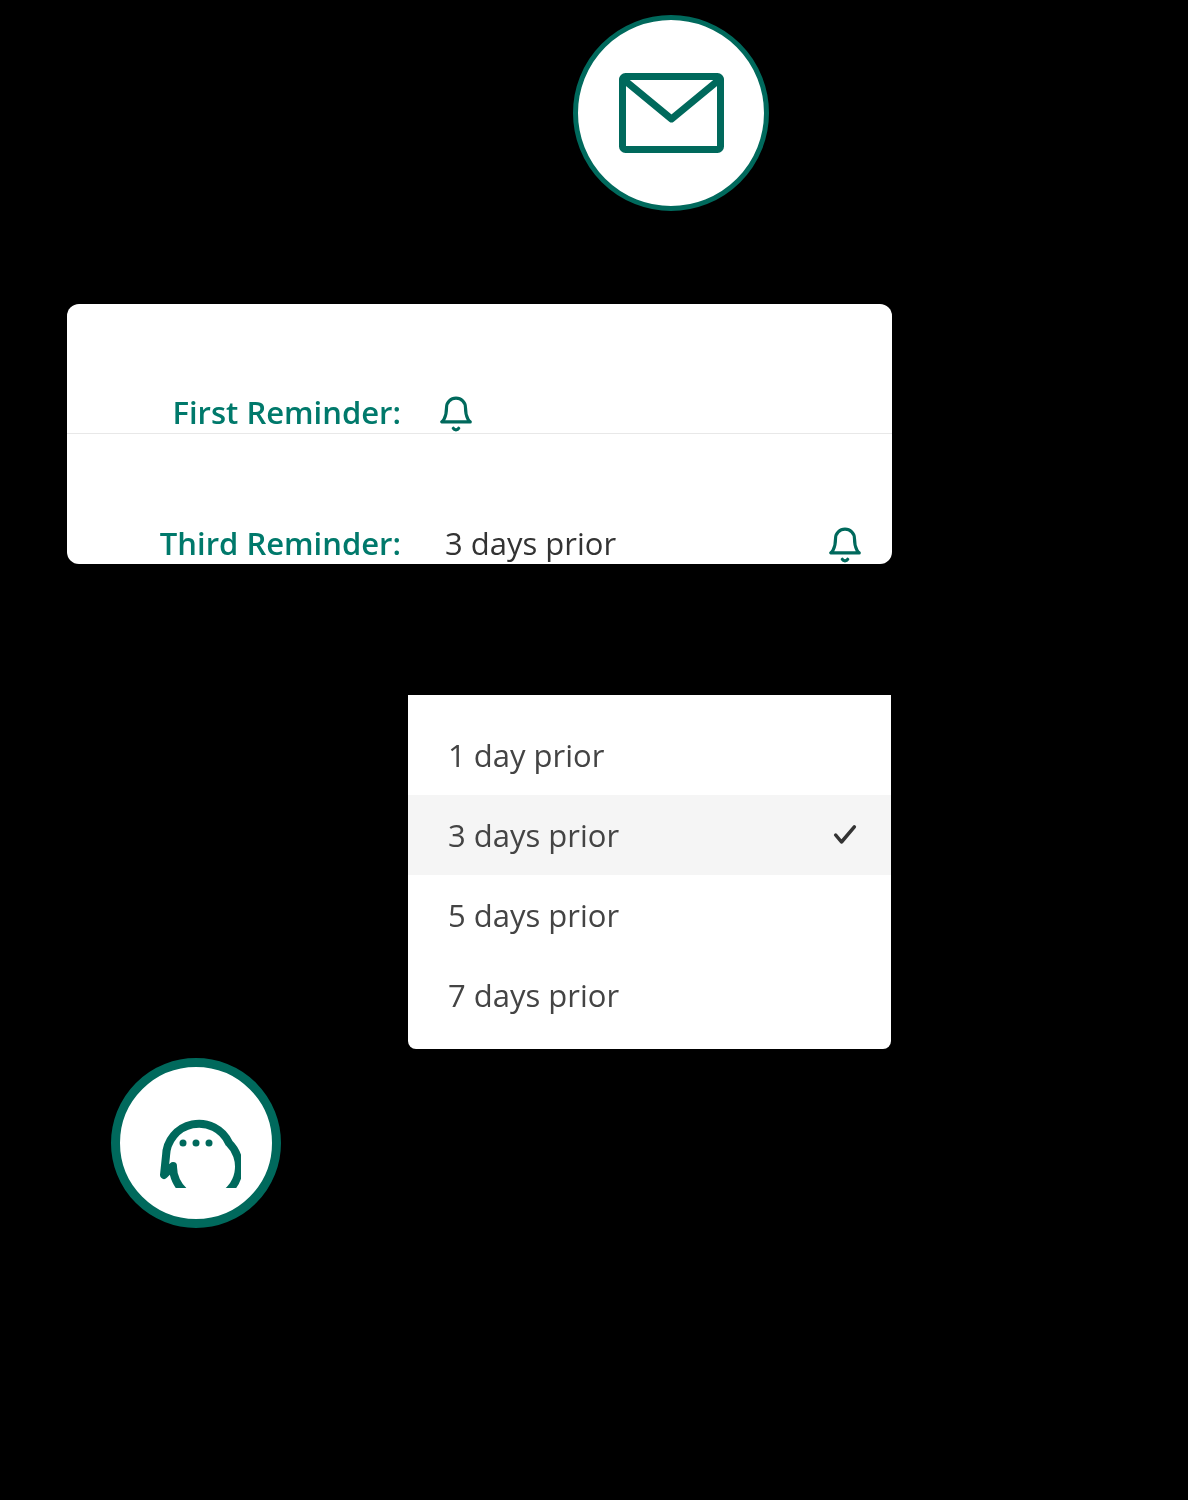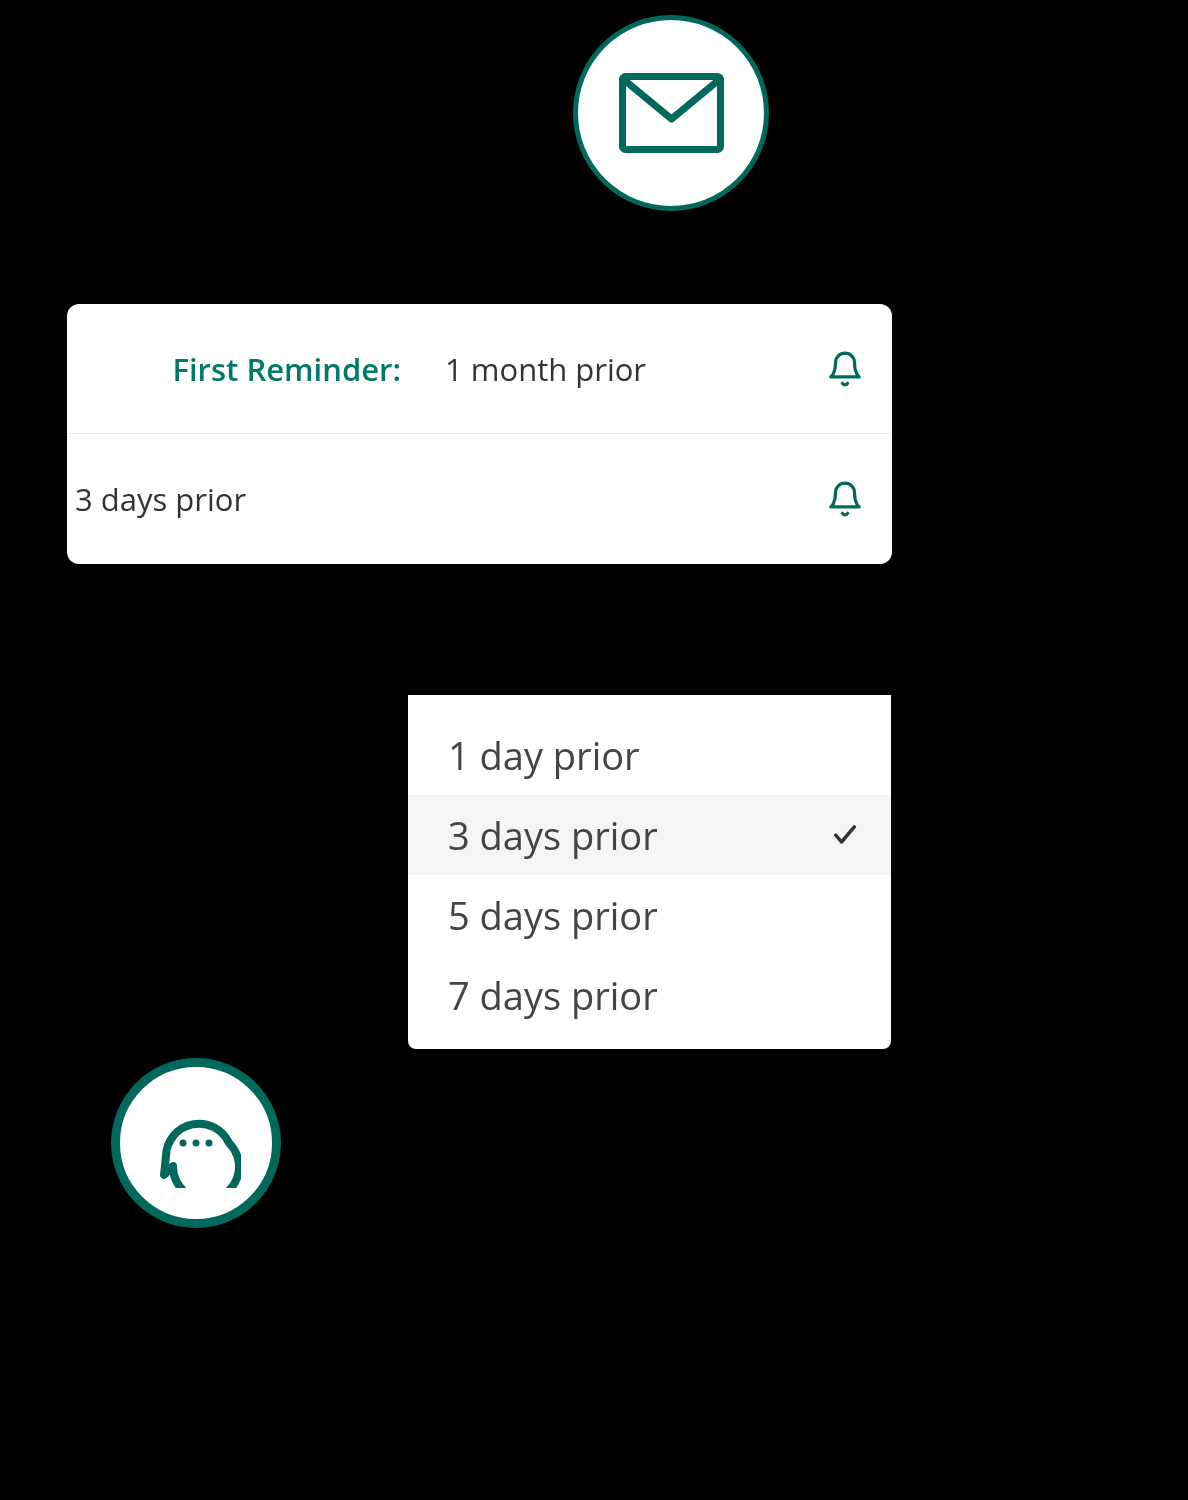--- a/index.html
+++ b/index.html
@@ -45,21 +45,21 @@
       top: 304px;
       left: 67px;
       width: 825px;
       background: #fff;
       border-radius: 12px;
       box-shadow: 0 15px 60px rgba(0,0,0,0.5), 0 5px 20px rgba(0,0,0,0.3);
       overflow: visible;
     }
     .row {
       display: flex;
-      align-items: center;
+      align-items: flex-end;
       height: 130px;
       border-bottom: 1px solid #e8e8e8;
       padding: 0 28px 0 0;
     }
     .row:last-child {
       border-bottom: none;
     }
     .row-label {
       width: 370px;
       text-align: right;
@@ -90,21 +90,21 @@
       border-radius: 0 0 8px 8px;
       box-shadow: 0 20px 60px rgba(0,0,0,0.45), 0 8px 25px rgba(0,0,0,0.35);
       padding: 20px 0 14px 0;
     }
     .dropdown-item {
       display: flex;
       align-items: center;
       justify-content: space-between;
       padding: 0 32px 0 40px;
       height: 80px;
-      font-size: 38px;
+      font-size: 31px;
       color: #444;
       cursor: pointer;
     }
     .dropdown-item.selected {
       background: #f5f5f5;
     }
     .check-icon {
       width: 28px;
       height: 28px;
     }
@@ -115,27 +115,27 @@
 <div class="email-badge">
   <svg width="105" height="80" viewBox="0 0 105 80" fill="none" stroke="#00695c" stroke-width="7" stroke-linejoin="round">
     <rect x="3.5" y="3.5" width="98" height="73" rx="3"></rect>
     <path d="M4 6 L52.5 46 L101 6" stroke-linecap="round"></path>
   </svg>
 </div>
 
 <div class="card">
   <div class="row">
     <div class="row-label">First Reminder:</div>
-    <div class="row-value">1 month prior</div>
     <svg class="bell-icon" viewBox="0 0 24 24" fill="none" stroke="#00695c" stroke-width="2" stroke-linecap="round" stroke-linejoin="round">
       <path d="M18 8A6 6 0 0 0 6 8c0 7-3 9-3 9h18s-3-2-3-9"></path>
       <path d="M13.73 21a2 2 0 0 1-3.46 0"></path>
     </svg>
   </div>
   <div class="row">
+    <div class="row-label">Third Reminder:</div>
     <div class="row-value">3 days prior</div>
     <svg class="bell-icon" viewBox="0 0 24 24" fill="none" stroke="#00695c" stroke-width="2" stroke-linecap="round" stroke-linejoin="round">
       <path d="M18 8A6 6 0 0 0 6 8c0 7-3 9-3 9h18s-3-2-3-9"></path>
       <path d="M13.73 21a2 2 0 0 1-3.46 0"></path>
     </svg>
   </div>
 </div>
 
 <div class="dropdown" id="dropdown-container">
 <div class="dropdown-item">

